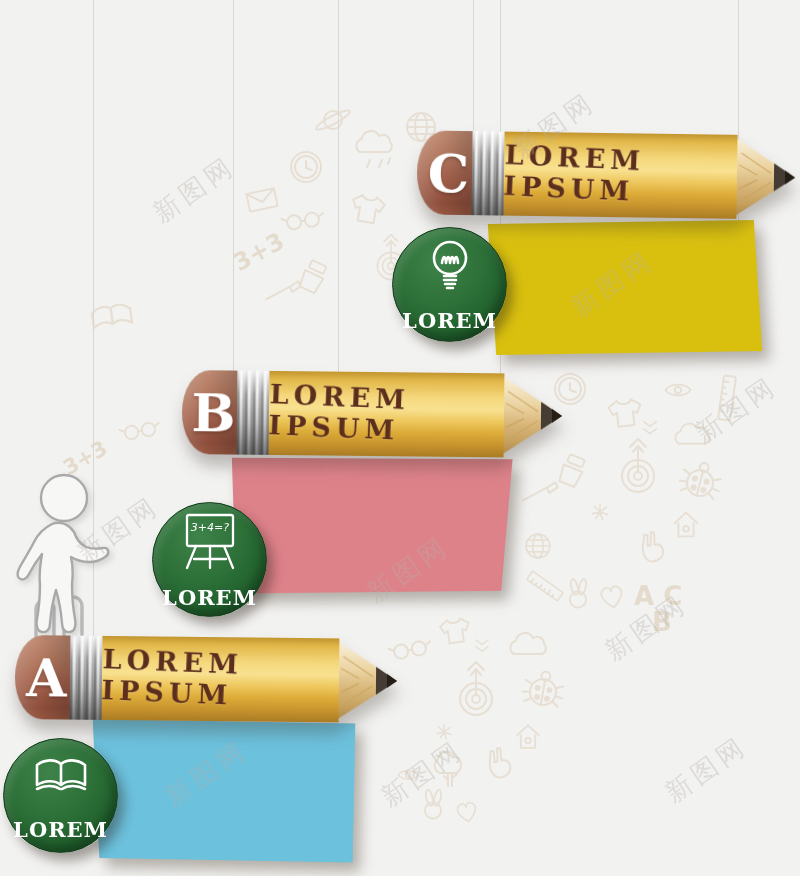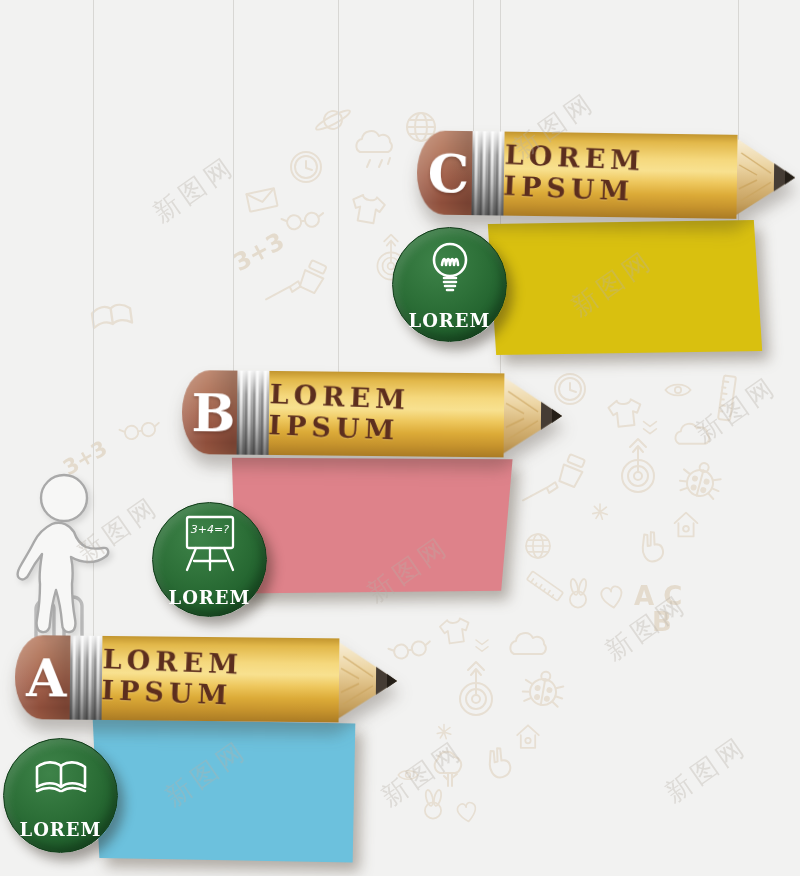--- a/index.html
+++ b/index.html
@@ -86,21 +86,21 @@
   .badge{
     position:absolute;width:113px;height:113px;border-radius:50%;z-index:5;
     background:radial-gradient(circle at 40% 30%,#3e8349 0%,#2d7038 42%,#20602c 72%,#164a20 100%);
     border:1px solid #113c19;
     box-shadow:6px 8px 12px rgba(40,30,20,.40),inset -4px -6px 10px rgba(0,0,0,.28),inset 4px 5px 9px rgba(255,255,255,.14);
     display:flex;flex-direction:column;align-items:center;justify-content:center;gap:3px;
   }
   .badge-c{left:392px;top:227px}
   .badge-b{left:152px;top:502px}
   .badge-a{left:3px;top:738px}
-  .badge-label{font-weight:700;font-size:18px;color:#fff;letter-spacing:1px;margin-top:12px;}
+  .badge-label{font-weight:700;font-size:21px;color:#fff;letter-spacing:1px;margin-top:12px;}
   
   .figure{position:absolute;left:12px;top:470px;z-index:6;filter:drop-shadow(3px 3px 3px rgba(0,0,0,.12));}
   .clip{position:absolute;left:26px;top:592px;z-index:3;}
 </style>
 </head>
 <body>
 
 <div id="stage">
 
   <svg id="doodles" width="800" height="876" viewBox="0 0 800 876" fill="none" stroke="#e7dfd3" stroke-width="2" stroke-linecap="round" stroke-linejoin="round">

